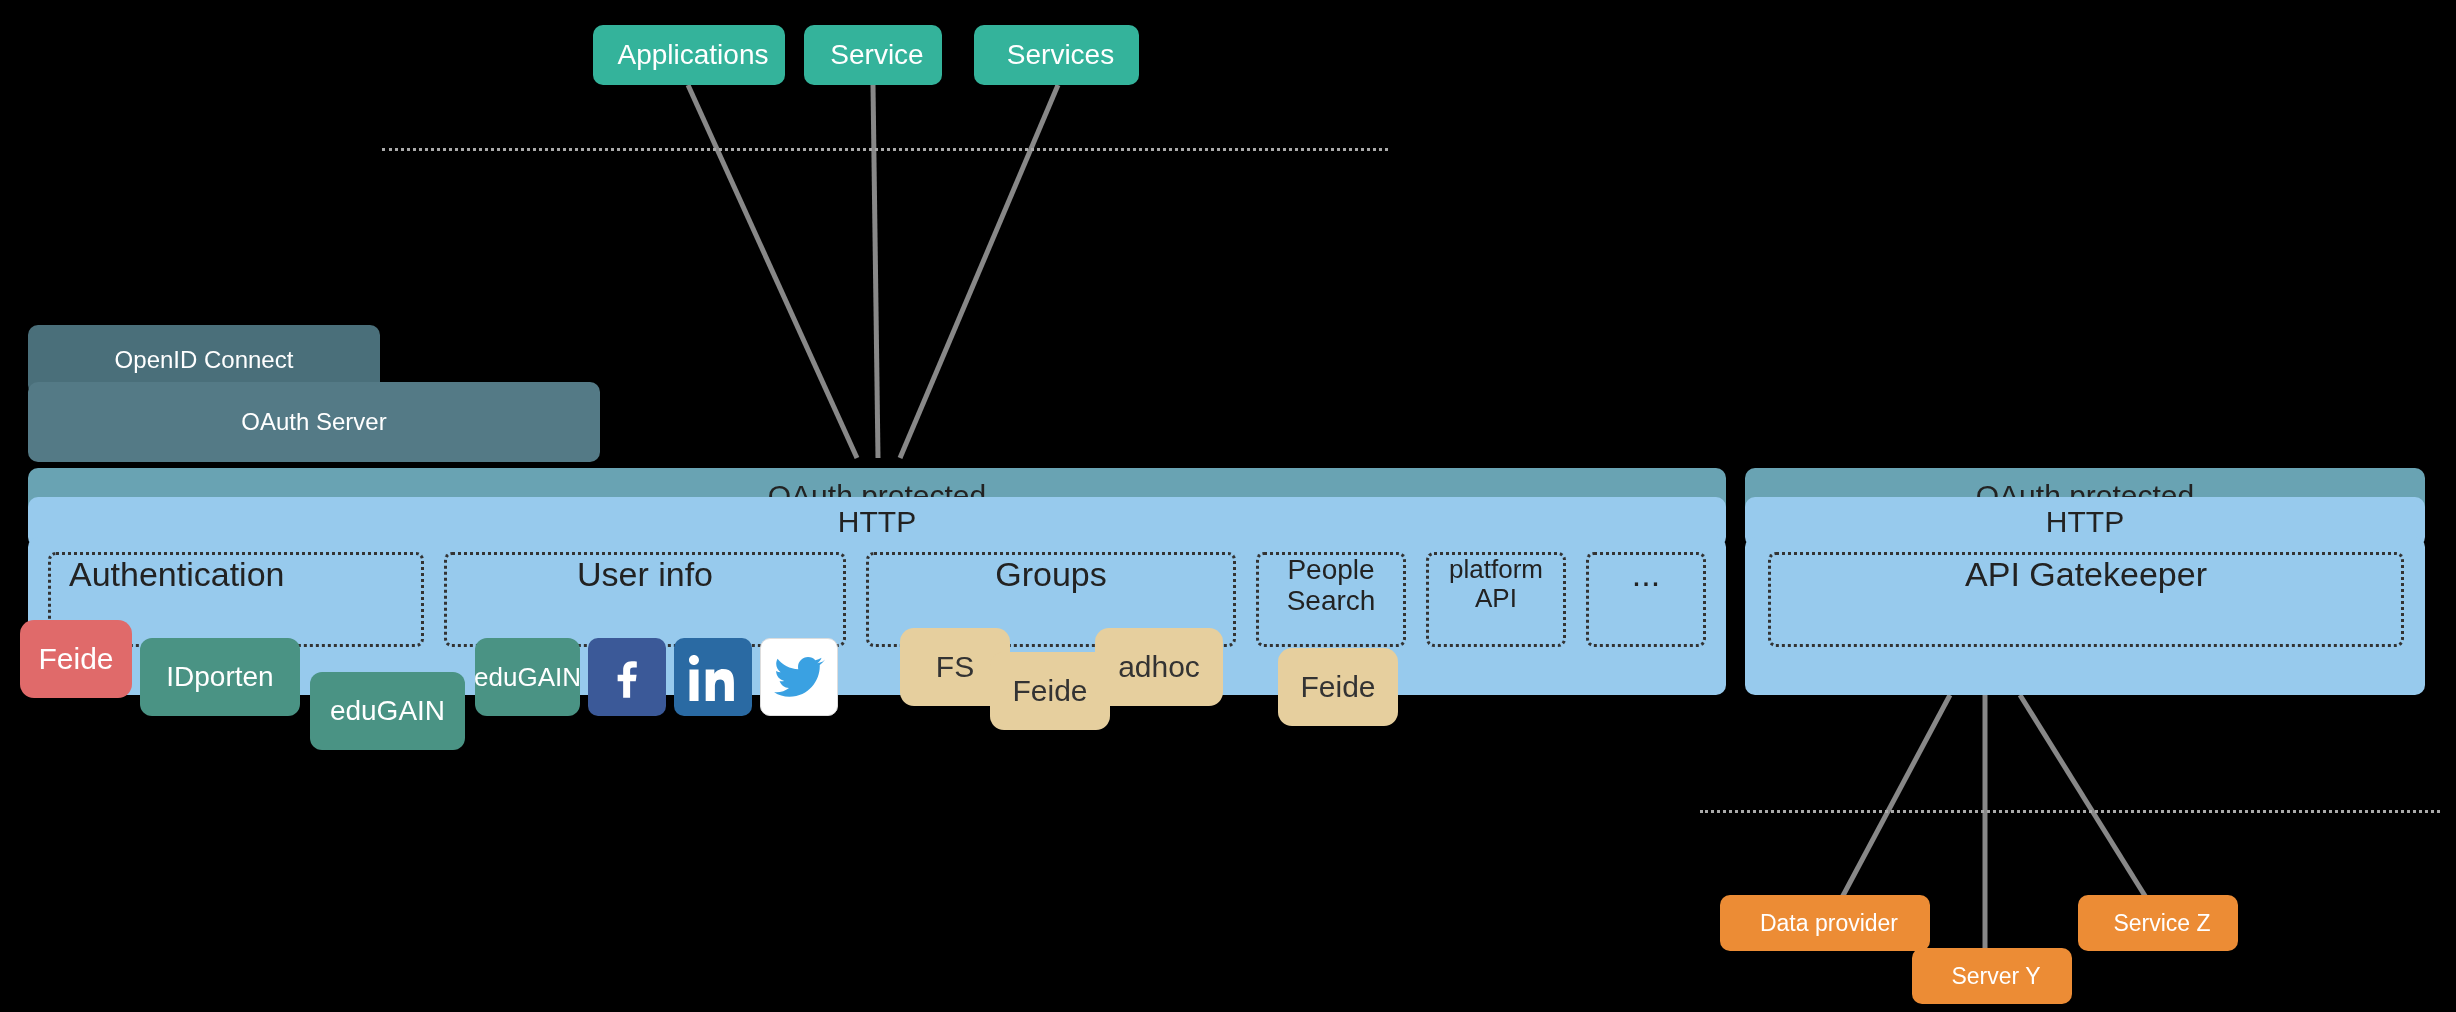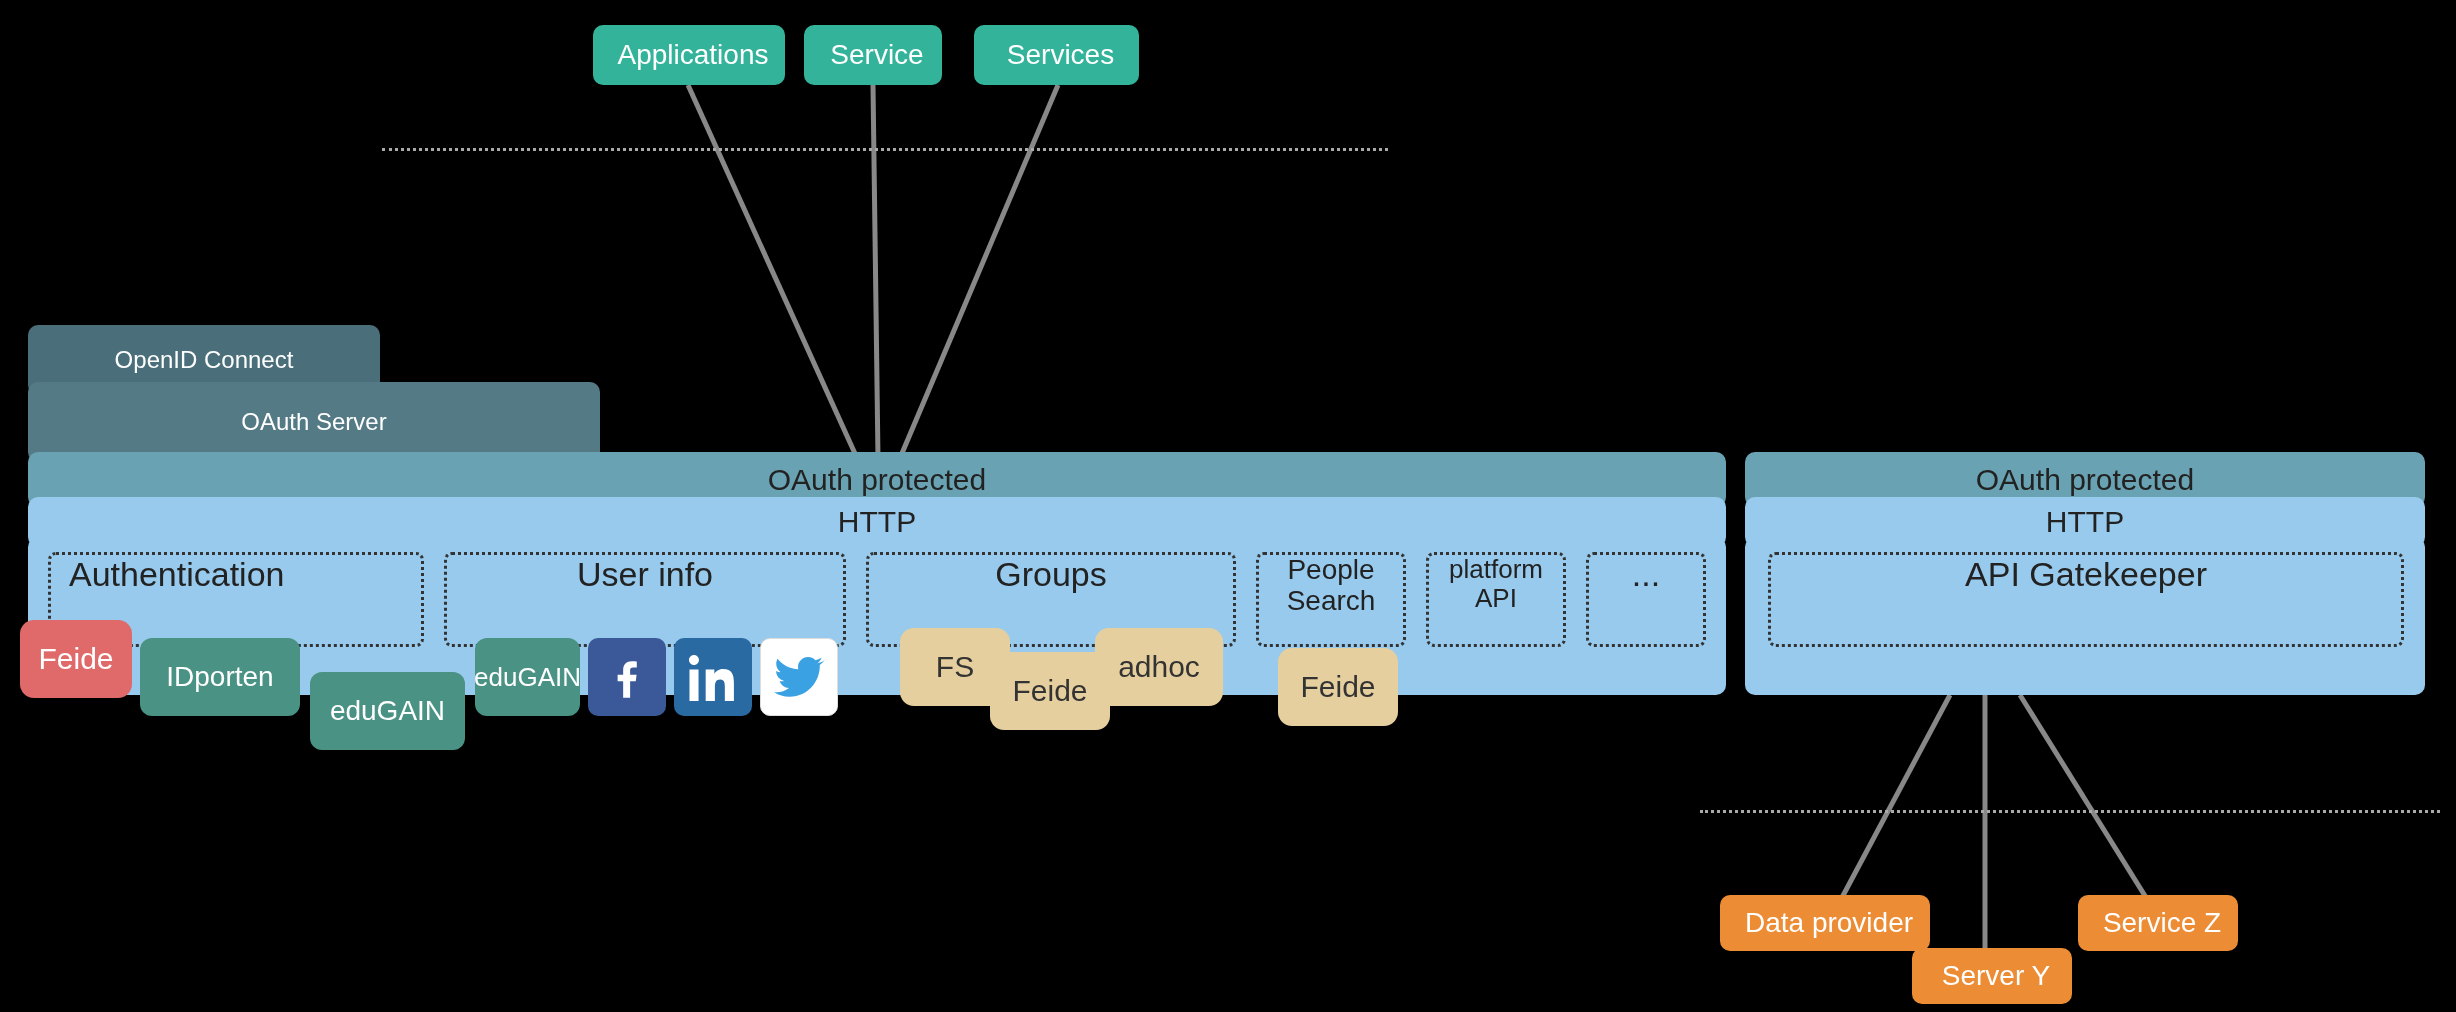--- a/index.html
+++ b/index.html
@@ -22,36 +22,36 @@
   }
   .teal-box {
     background: #34b39b;
     color: #fff;
     font-size: 28px;
     border-radius: 10px;
   }
   .orange-box {
     background: #ec8c35;
     color: #fff;
-    font-size: 28px;
+    font-size: 23px;
     border-radius: 10px;
   }
   .darkblue-bar {
     background: #4a6f7a;
     color: #fff;
     font-size: 24px;
     border-radius: 10px;
     display:flex; align-items:center; justify-content:center;
   }
   .mainblue-bar {
     background: #69a3b3;
     font-size: 30px;
     color: #222;
     border-radius: 10px;
-    display:flex; align-items:center; justify-content:center;
+    display:flex; align-items:center; justify-content:center;margin-top:16px;
   }
   .lightblue-bar {
     background: #97caed;
     font-size: 30px;
     color: #222;
     border-radius: 10px;
     display:flex; align-items:center; justify-content:center;
   }
   .panel-blue {
     background: #97caed;

